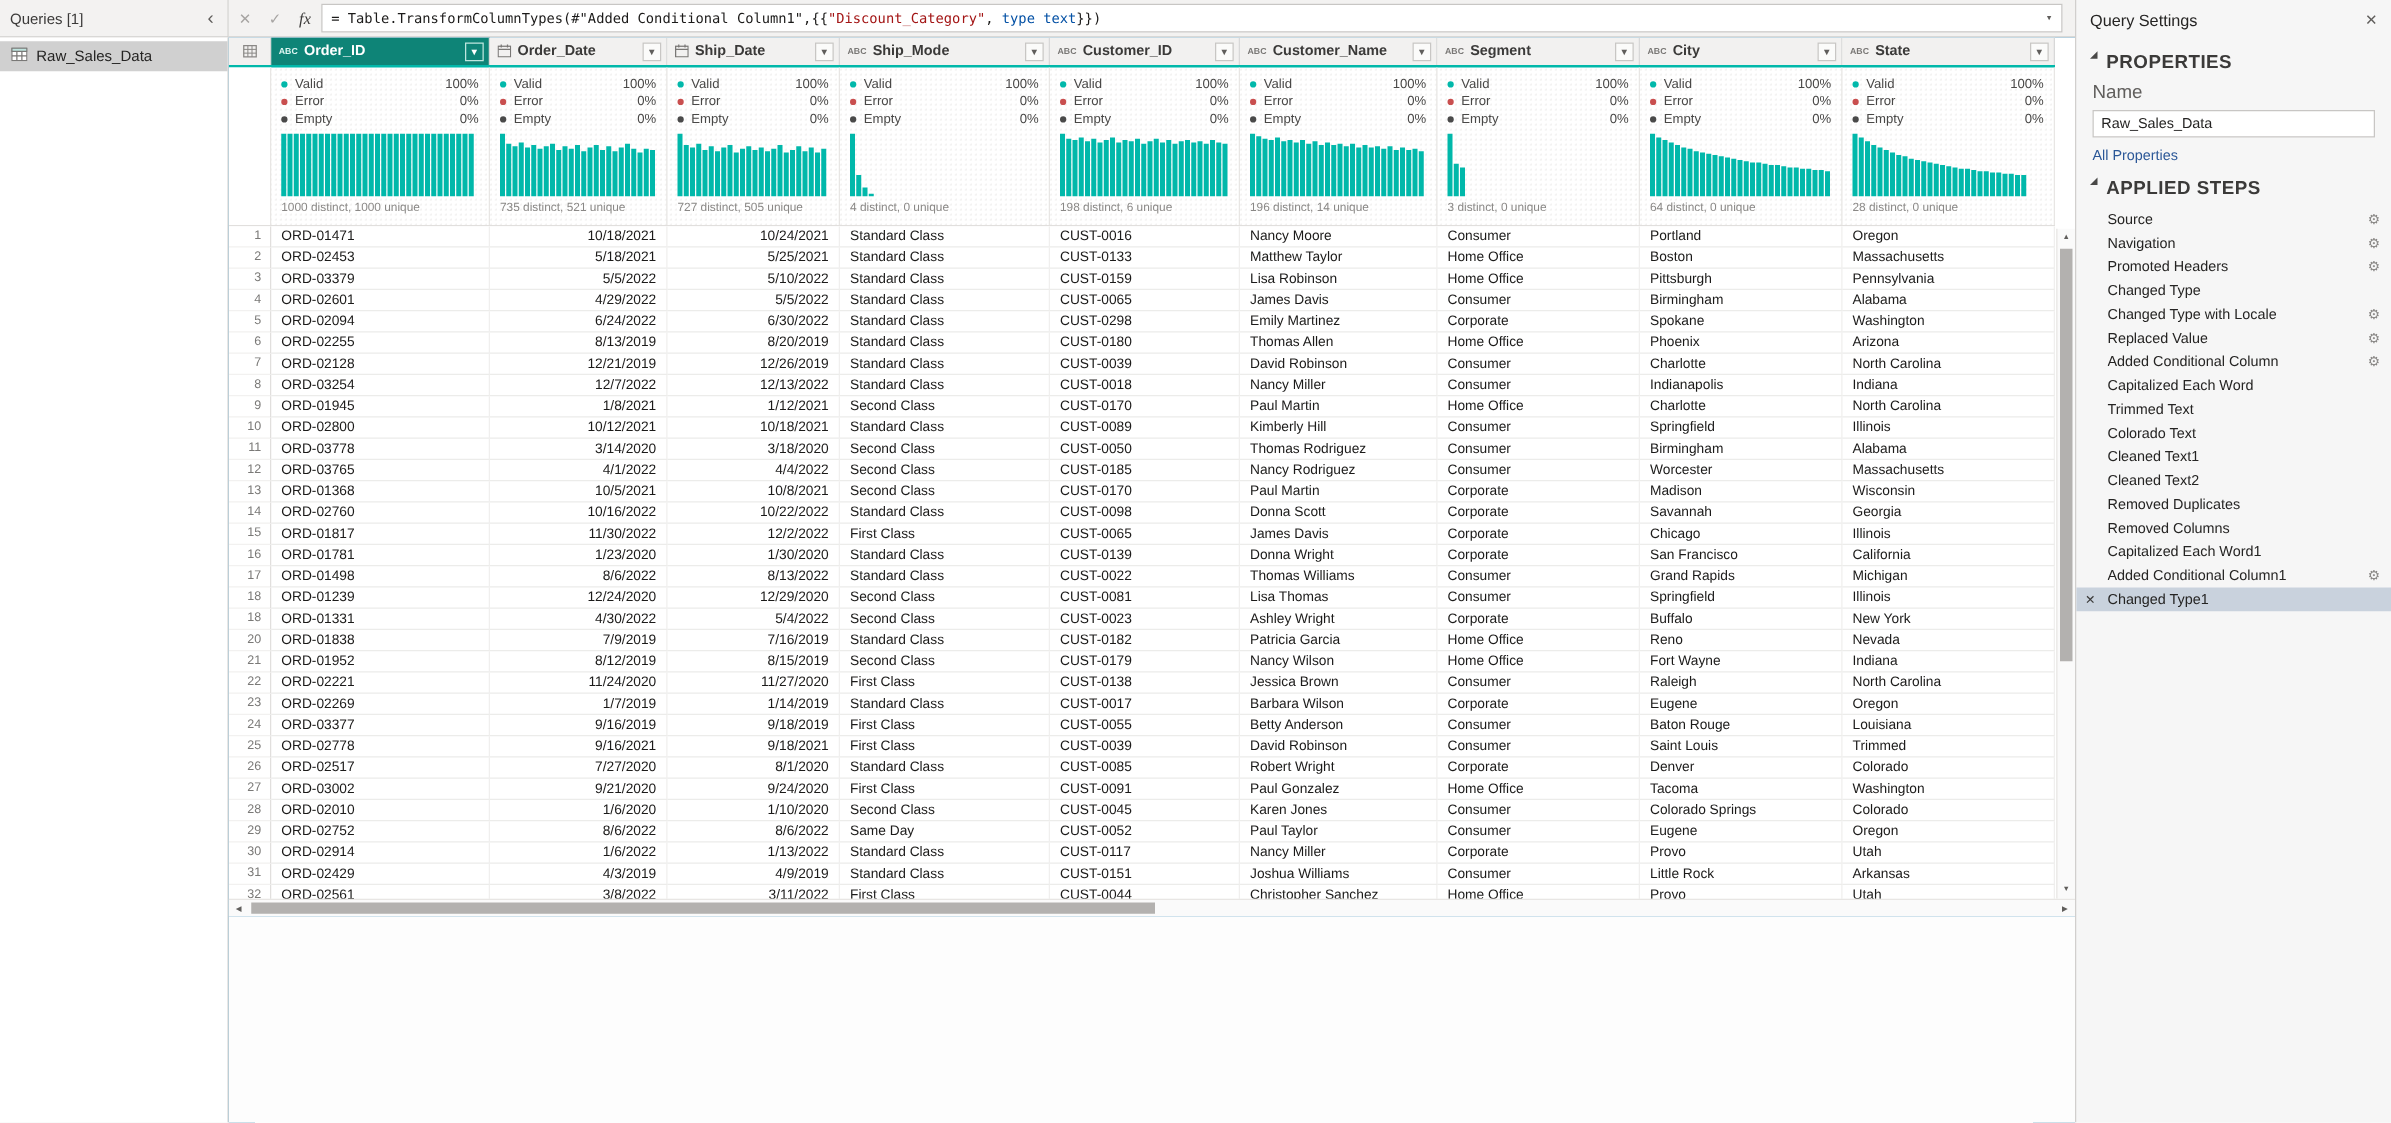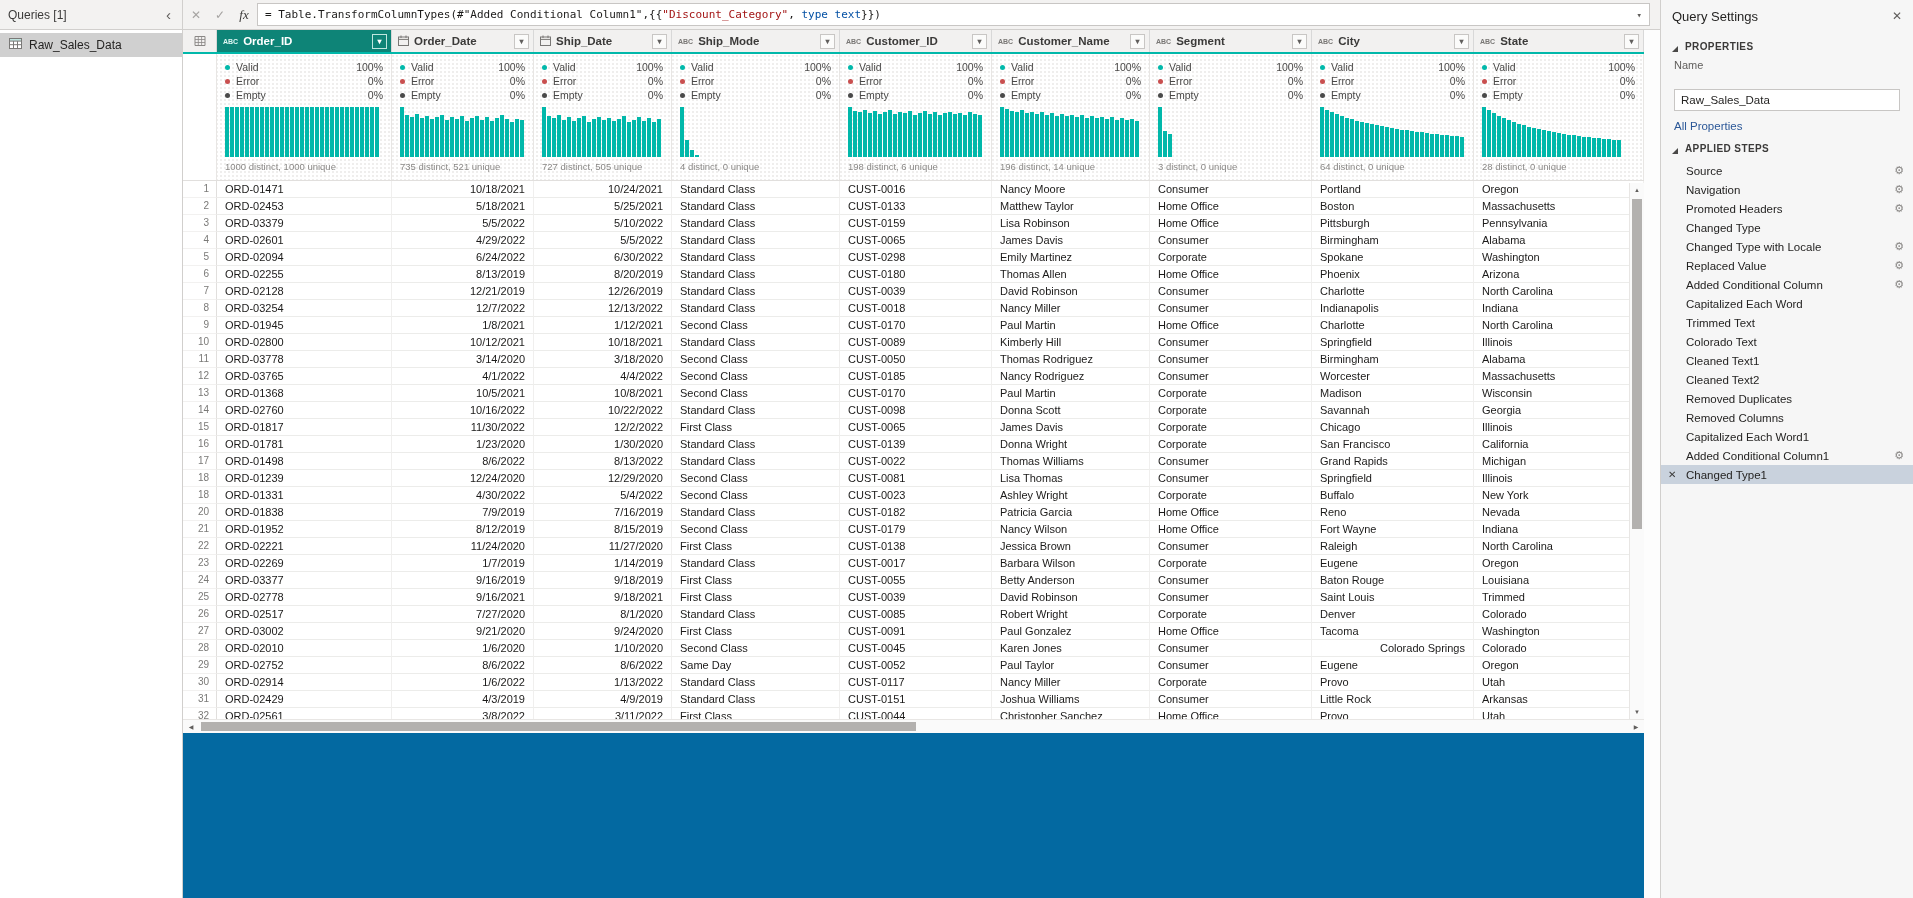--- a/index.html
+++ b/index.html
@@ -20,21 +20,21 @@
   .formula-text{flex:1;overflow:hidden;white-space:pre;color:#1b1a19}
   .tok-string{color:#a31515}
   .tok-keyword{color:#0451a5}
   .f-expand{color:#605e5c;font-size:9px;margin-left:6px}
 
   
   .content{flex:1;display:flex;min-height:0}
   .queries-pane{width:183px;flex:none;background:#fff;border-right:1px solid #d1cfcd;padding-top:3px}
   .query-item{height:24px;display:flex;align-items:center;gap:7px;padding:0 9px;font-size:12px;color:#252423}
   .query-item.selected{background:#d0d0d0}
-  .center-area{flex:1;display:flex;flex-direction:row;min-width:0;background:#0369a1}
+  .center-area{flex:1;display:flex;flex-direction:column;min-width:0;background:#0369a1}
   .grid-area{height:703px;flex:none;position:relative;background:#fff;overflow:hidden}
 
   .grid-header-row{display:flex;height:24px;border-bottom:2px solid #01b8aa;width:1461px}
   .corner-cell{width:34px;flex:none;background:#f2f1f0;border-right:1px solid #d8d8d8;display:flex;align-items:center;justify-content:center}
   .col-head{flex:none;display:flex;align-items:center;gap:5px;padding:0 4px 0 6px;background:#f2f1f0;border-right:1px solid #d8d8d8;font-size:11.5px;font-weight:bold;color:#3b3a39;overflow:hidden}
   .col-head.sel{background:#0e8477;color:#fff}
   .type-icon{font-size:7px;font-weight:bold;color:#797775;flex:none;line-height:1}
   .col-head.sel .type-icon{color:#dff7f3}
   .col-name{overflow:hidden;white-space:nowrap}
   .filter-btn{margin-left:auto;flex:none;width:15px;height:15px;border:1px solid #c8c6c4;background:#fbfbfa;color:#605e5c;font-size:8px;display:flex;align-items:center;justify-content:center}
@@ -66,23 +66,23 @@
   .h-scrollbar{position:absolute;left:0;right:0;bottom:0;height:14px;background:#fafafa;border-top:1px solid #e8e6e4;display:flex;align-items:center}
   .h-arrow{width:16px;height:100%;display:flex;align-items:center;justify-content:center;font-size:6px;color:#605e5c;flex:none}
   .h-track{flex:1;height:100%;position:relative}
   .h-thumb{position:absolute;left:2px;top:2px;bottom:2px;width:50%;background:#b3b1af}
   .filler{flex:1;background:#fdfdfd}
 
   
   .settings-pane{width:253px;flex:none;background:#f6f6f6;border-left:1px solid #d1cfcd;display:flex;flex-direction:column}
   .sp-header{height:32px;flex:none;display:flex;align-items:center;padding:0 11px;font-size:13px;color:#252423}
   .sp-close{margin-left:auto;color:#605e5c;font-size:12px}
-  .section-head{display:flex;align-items:flex-end;gap:7px;padding:9px 11px 5px;font-size:10px;font-weight:bold;color:#3b3a39;letter-spacing:.4px}
+  .section-head{display:flex;align-items:flex-start;gap:7px;padding:9px 11px 5px;font-size:15px;font-weight:bold;color:#3b3a39;letter-spacing:.4px}
   .tri{width:0;height:0;border-left:6px solid transparent;border-bottom:6px solid #494847;flex:none}
-  .prop-label{font-size:11px;color:#605e5c;margin:2px 13px 18px}
+  .prop-label{font-size:15px;color:#605e5c;margin:2px 13px 6px}
   .name-input{margin:0 13px;width:calc(100% - 26px);height:22px;background:#fff;border:1px solid #c8c6c4;font-size:11.5px;padding:0 6px;color:#252423;font-family:"Liberation Sans",sans-serif}
   .all-props{margin:9px 13px 2px;font-size:11.5px;color:#2b5797}
   .steps{flex:1;overflow:hidden;padding-top:2px}
   .step{height:19px;display:flex;align-items:center;padding:0 9px 0 25px;font-size:11.5px;color:#252423}
   .step.selected{background:#c9d2dd;padding-left:7px}
   .step .del{width:13px;margin-right:5px;color:#3b3a39;font-size:10px;flex:none}
   .step .gear{margin-left:auto;color:#8a8886;font-size:11px;flex:none}
   .step-label{white-space:nowrap;overflow:hidden}
 
   
@@ -898,21 +898,21 @@
                 </div>
                 <div class="grid-row">
                   <div class="rownum">28</div>
                   <div class="cell" style="width: 175px;">ORD-02010</div>
                   <div class="cell num" style="width: 142px;">1/6/2020</div>
                   <div class="cell num" style="width: 138px;">1/10/2020</div>
                   <div class="cell" style="width: 168px;">Second Class</div>
                   <div class="cell" style="width: 152px;">CUST-0045</div>
                   <div class="cell" style="width: 158px;">Karen Jones</div>
                   <div class="cell" style="width: 162px;">Consumer</div>
-                  <div class="cell" style="width: 162px; text-align: right;">Colorado Springs</div>
+                  <div class="cell" style="width: 162px;">Colorado Springs</div>
                   <div class="cell" style="width: 170px;">Colorado</div>
                 </div>
                 <div class="grid-row">
                   <div class="rownum">29</div>
                   <div class="cell" style="width: 175px;">ORD-02752</div>
                   <div class="cell num" style="width: 142px;">8/6/2022</div>
                   <div class="cell num" style="width: 138px;">8/6/2022</div>
                   <div class="cell" style="width: 168px;">Same Day</div>
                   <div class="cell" style="width: 152px;">CUST-0052</div>
                   <div class="cell" style="width: 158px;">Paul Taylor</div>

